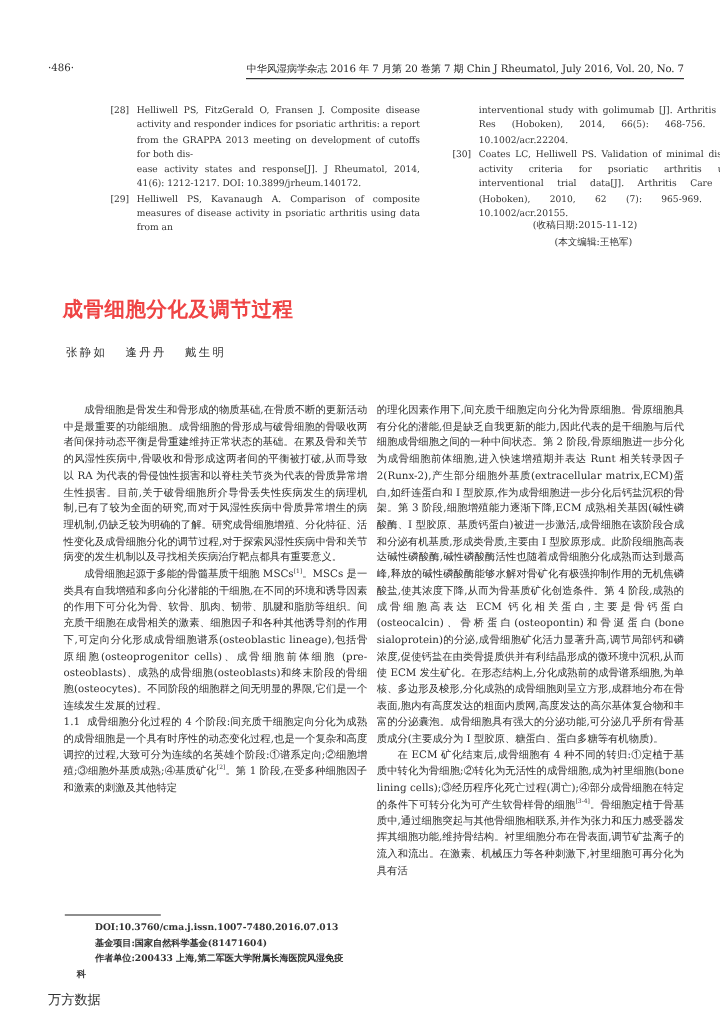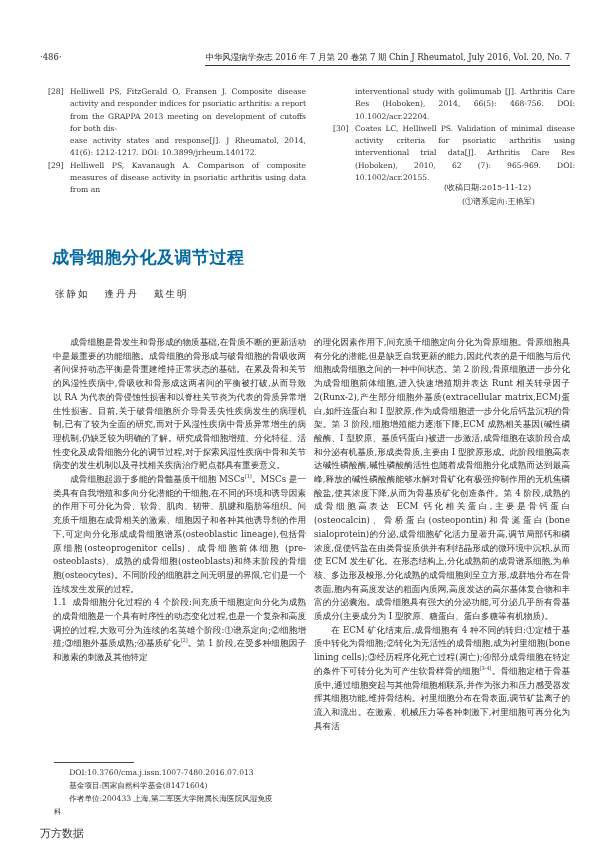--- a/index.html
+++ b/index.html
@@ -3,43 +3,43 @@
 <meta charset="utf-8">
 <style>
   * { margin: 0; padding: 0; box-sizing: border-box; }
   html, body { width: 600px; height: 850px; background: #ffffff; overflow: hidden; }
   body { font-family: "DejaVu Serif", "Liberation Serif", serif; color: #2a2a2a; position: relative; }
 
   .page-header { position: absolute; top: 52px; left: 40px; right: 30px; height: 14px; font-size: 8.5px; }
   .page-num { position: absolute; left: 0; top: 0; }
   .journal-line { position: absolute; right: 0; top: 0; border-bottom: 0.8px solid #333; padding-bottom: 1px; white-space: nowrap; letter-spacing: -0.1px; }
 
-  .refs { position: absolute; top: 86px; font-size: 7.6px; line-height: 12.3px; color: #333; }
+  .refs { position: absolute; top: 86px; font-size: 7.6px; line-height: 12.3px; color: #333; margin-left: 44px; }
   .refs.left { left: 48px; width: 258px; }
   .refs.right { left: 333px; width: 242px; }
   .ref { position: relative; padding-left: 22px; text-align: justify; }
   .ref-num { position: absolute; left: 0; top: 0; }
   .ref-cont { text-align: justify; }
 
   .received { position: absolute; top: 182px; left: 444px; font-size: 8px; color: #333; white-space: nowrap; }
   .editor { position: absolute; top: 196px; left: 462px; font-size: 8px; color: #333; white-space: nowrap; }
 
-  .title { position: absolute; top: 246px; left: 52px; font-family: "DejaVu Sans", "Liberation Sans", sans-serif; font-size: 17px; font-weight: bold; color: #0369a1; letter-spacing: 0.5px; }
+  .title { position: absolute; top: 246px; left: 52px; font-family: "DejaVu Sans", "Liberation Sans", sans-serif; font-size: 17px; font-weight: bold; color: #ef4444; letter-spacing: 0.5px; }
   .authors { position: absolute; top: 288px; left: 55px; font-size: 9.5px; color: #333; word-spacing: 10px; letter-spacing: 2px; text-align: right; }
 
   .col { position: absolute; top: 322px; font-size: 8.6px; line-height: 13.7px; color: #2f2f2f; text-align: justify; margin-top: 14px; }
   .col.left { left: 53px; width: 253px; }
   .col.right { left: 314px; width: 256px; }
   .col p { text-indent: 2em; text-align: justify; }
   .col p.noindent { text-indent: 0; }
   .sec { font-weight: bold; font-family: "DejaVu Sans", "Liberation Sans", sans-serif; font-size: 8.4px; }
   sup { font-size: 5px; vertical-align: super; line-height: 0; }
 
   .footnote-rule { position: absolute; top: 762px; left: 54px; width: 80px; border-top: 0.8px solid #444; }
-  .footnotes { position: absolute; top: 766px; left: 54px; width: 252px; font-size: 7.6px; line-height: 13px; color: #333; }
+  .footnotes { position: absolute; top: 766px; left: 64px; width: 252px; font-size: 7.6px; line-height: 13px; color: #333; font-weight: bold; }
   .footnotes div { padding-left: 2em; }
   .footnotes .wrap { padding-left: 0; }
 
   .watermark { position: absolute; top: 826px; left: 40px; font-family: "DejaVu Sans", "Liberation Sans", sans-serif; font-size: 11px; color: #333; }
 </style>
 </head>
 <body>
 
 <div class="page-header">
   <span class="page-num">·486·</span>
@@ -63,21 +63,21 @@
     <span class="ref-num"></span>
     <div>interventional study with golimumab [J]. Arthritis Care Res (Hoboken), 2014, 66(5): 468-756. DOI: 10.1002/acr.22204.</div>
   </div>
   <div class="ref">
     <span class="ref-num">[30]</span>
     <div>Coates LC, Helliwell PS. Validation of minimal disease activity criteria for psoriatic arthritis using interventional trial data[J]. Arthritis Care Res (Hoboken), 2010, 62 (7): 965-969. DOI: 10.1002/acr.20155.</div>
   </div>
 </div>
 
 <div class="received">(收稿日期:2015-11-12)</div>
-<div class="editor">(①谱系定向:王艳军)</div>
+<div class="editor">(本文编辑:王艳军)</div>
 
 <h1 class="title">成骨细胞分化及调节过程</h1>
 <div class="authors">
   <span>张静如</span>
   <span>逢丹丹</span>
   <span>戴生明</span>
 </div>
 
 <div class="col left">
   <p>成骨细胞是骨发生和骨形成的物质基础,在骨质不断的更新活动中是最重要的功能细胞。成骨细胞的骨形成与破骨细胞的骨吸收两者间保持动态平衡是骨重建维持正常状态的基础。在累及骨和关节的风湿性疾病中,骨吸收和骨形成这两者间的平衡被打破,从而导致以 RA 为代表的骨侵蚀性损害和以脊柱关节炎为代表的骨质异常增生性损害。目前,关于破骨细胞所介导骨丢失性疾病发生的病理机制,已有了较为全面的研究,而对于风湿性疾病中骨质异常增生的病理机制,仍缺乏较为明确的了解。研究成骨细胞增殖、分化特征、活性变化及成骨细胞分化的调节过程,对于探索风湿性疾病中骨和关节病变的发生机制以及寻找相关疾病治疗靶点都具有重要意义。</p>

